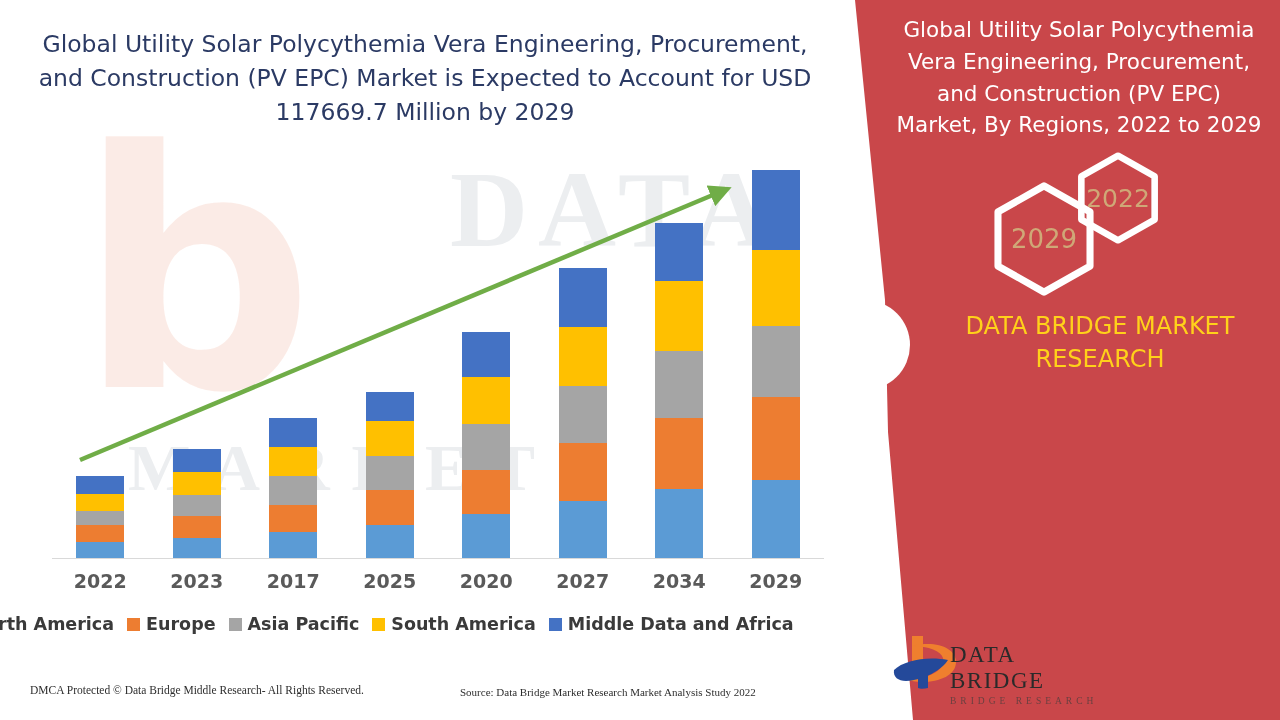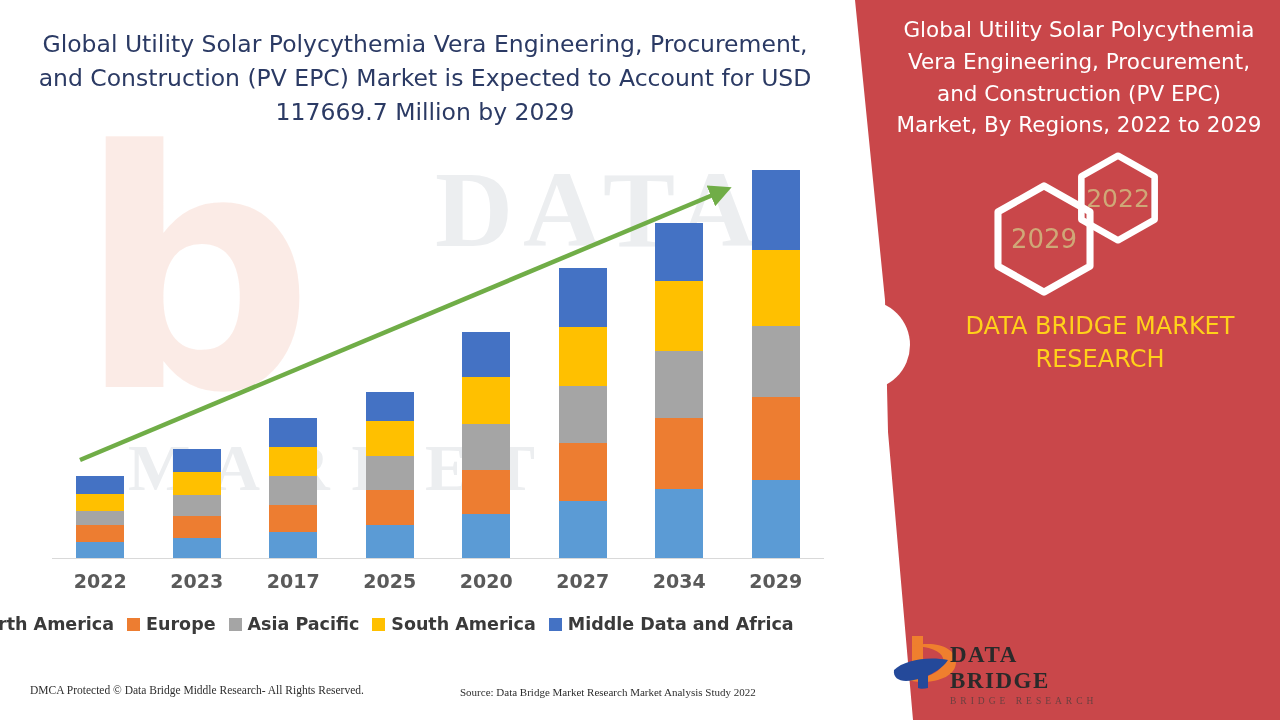--- a/index.html
+++ b/index.html
@@ -30,21 +30,21 @@
   }
   .wm-text {
     position: absolute;
     pointer-events: none;
     user-select: none;
     color: #eceef0;
     font-weight: 700;
     letter-spacing: 10px;
     font-family: "Liberation Serif", serif;
   }
-  .wm-data   { left: 435px; top: 148px; font-size: 108px; }
+  .wm-data   { left: 450px; top: 148px; font-size: 108px; }
   .wm-market { left: 128px; top: 430px; font-size: 66px; letter-spacing: 22px; }
 
   
   .headline {
     position: absolute;
     left: 30px; top: 28px;
     width: 790px;
     text-align: center;
     color: #2b3a64;
     font-size: 23.5px;
@@ -212,21 +212,21 @@
   .db-logo-text {
     position: absolute;
     left: 950px; top: 642px;
     width: 160px;
     color: #2a2a2a;
     font-family: "Liberation Serif", serif;
   }
   .db-logo-main {
     font-size: 23px;
     letter-spacing: 1.5px;
-    font-weight: 700;
+    font-weight: 400;
     display: block;
   }
   .db-logo-sub {
     font-size: 9.5px;
     letter-spacing: 4px;
     color: #6b4040;
     display: block;
     margin-top: 2px;
   }
 </style>

